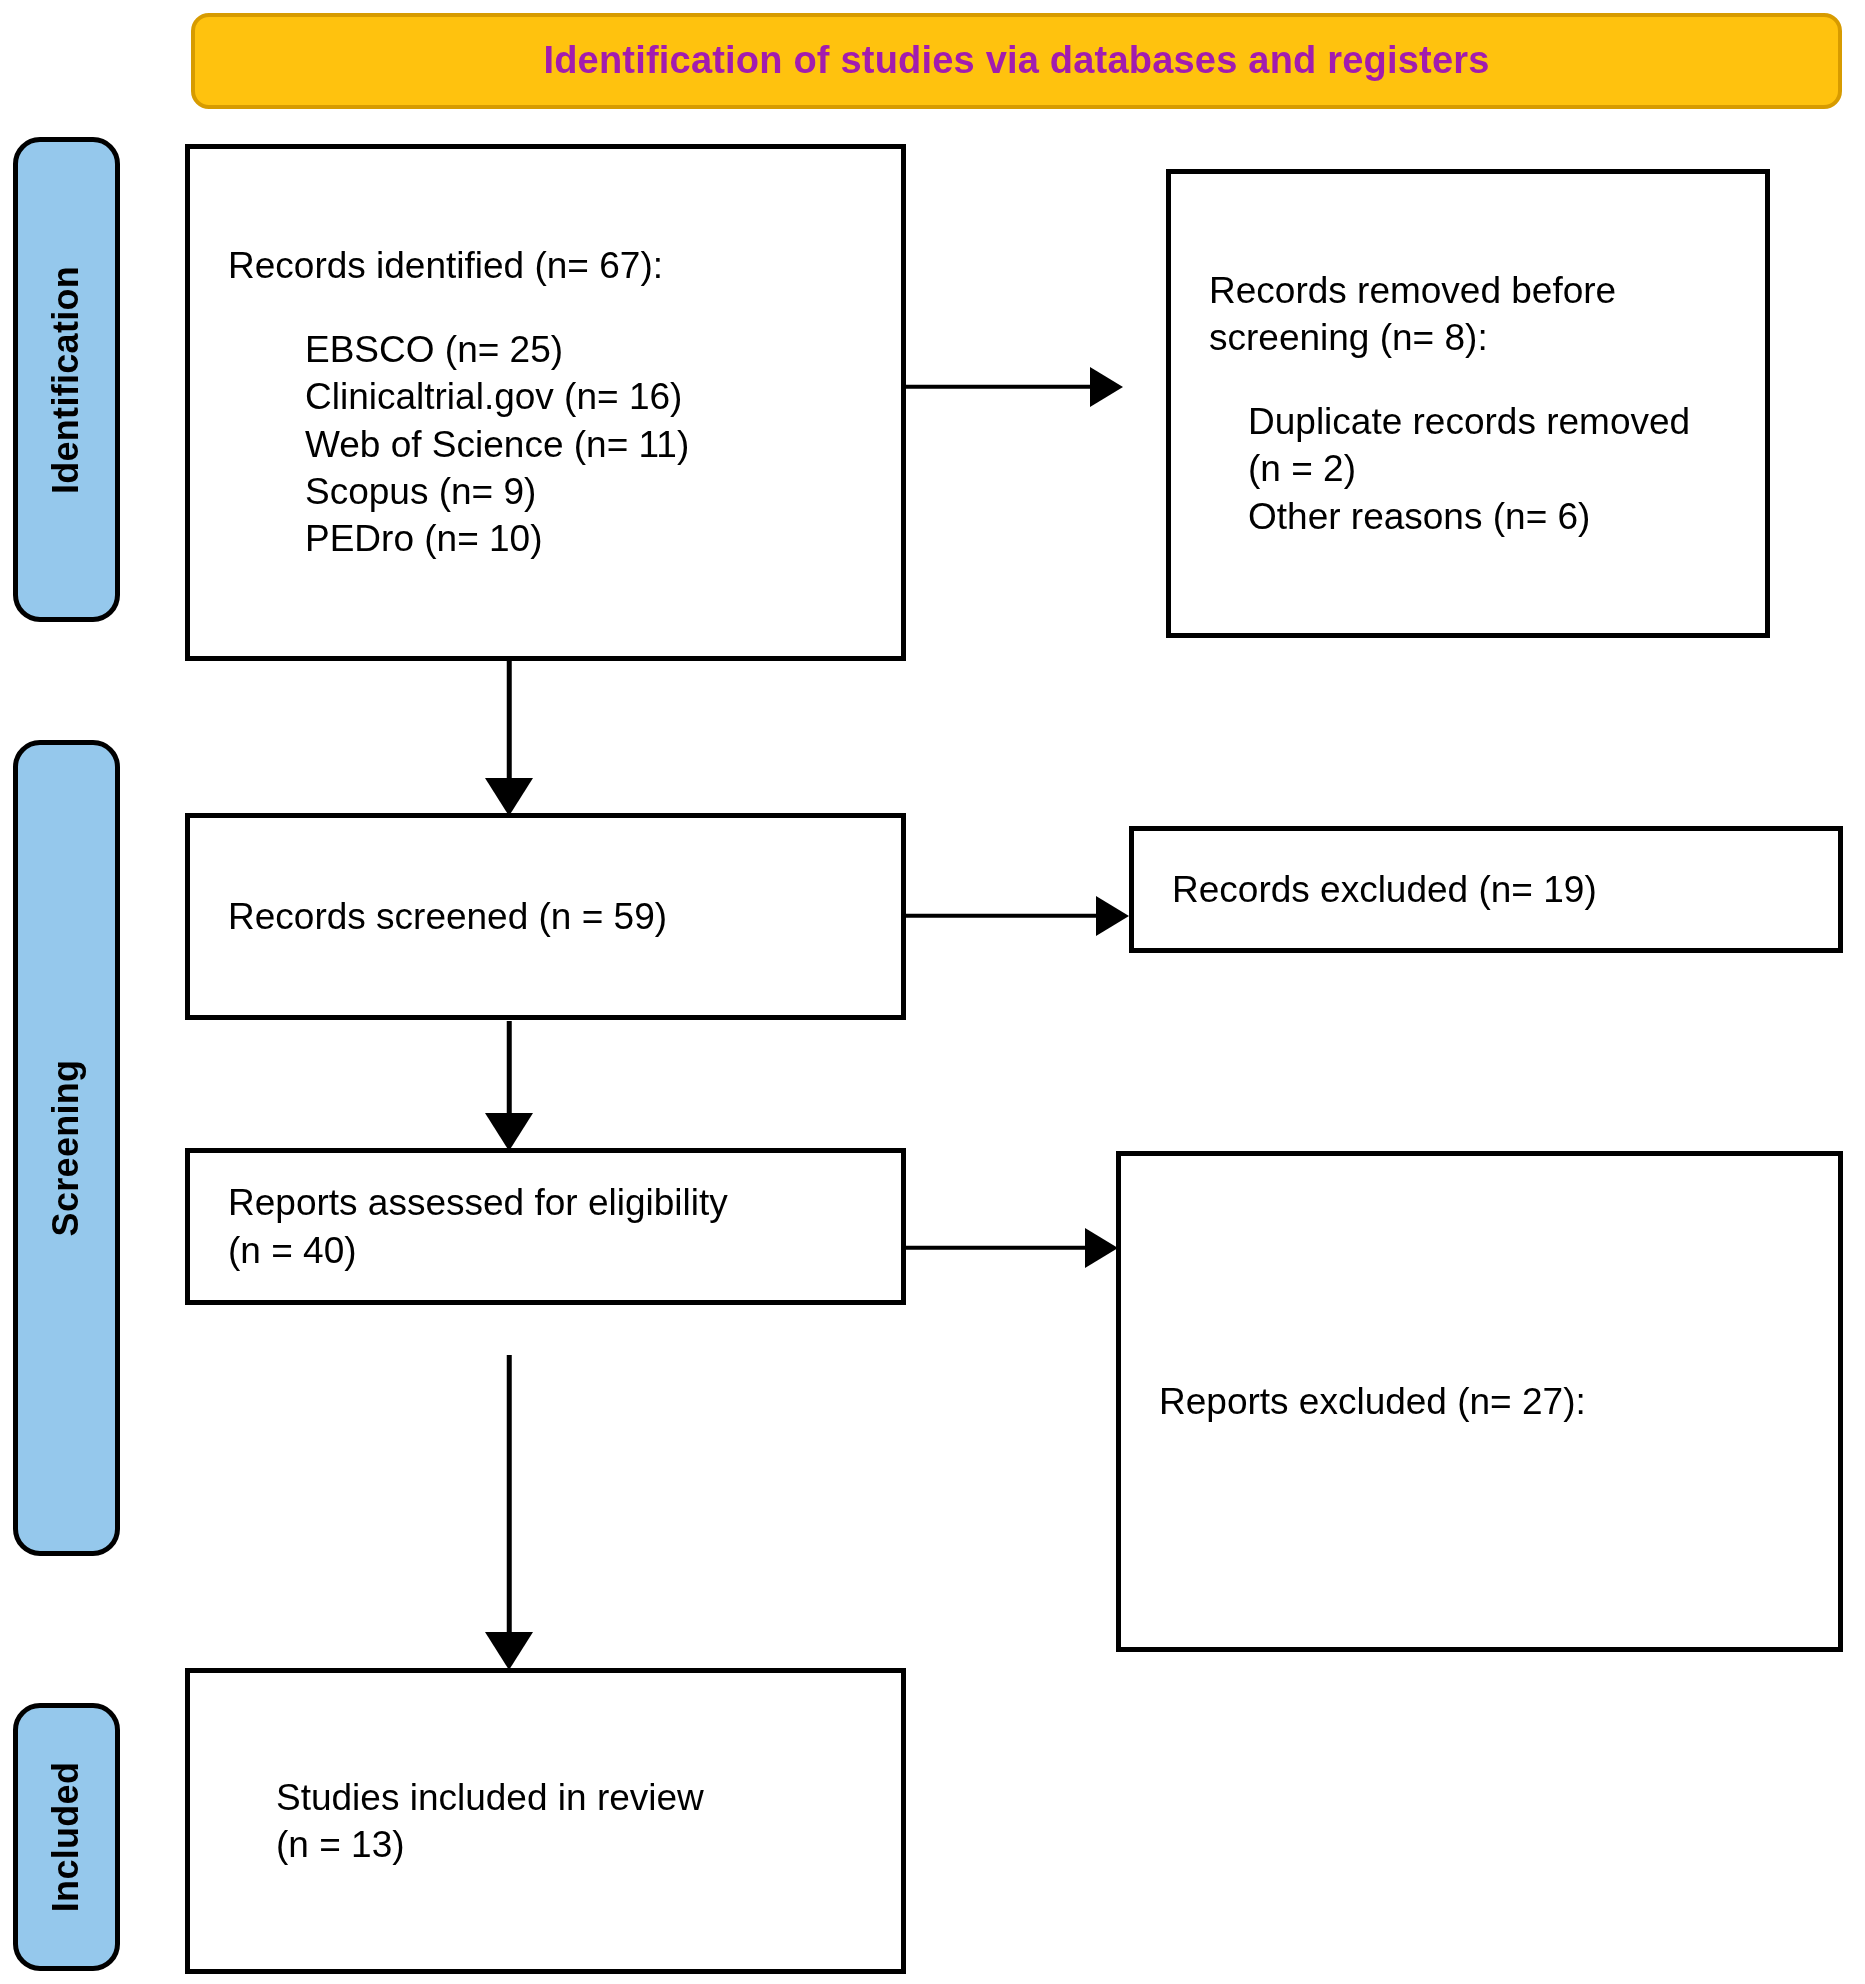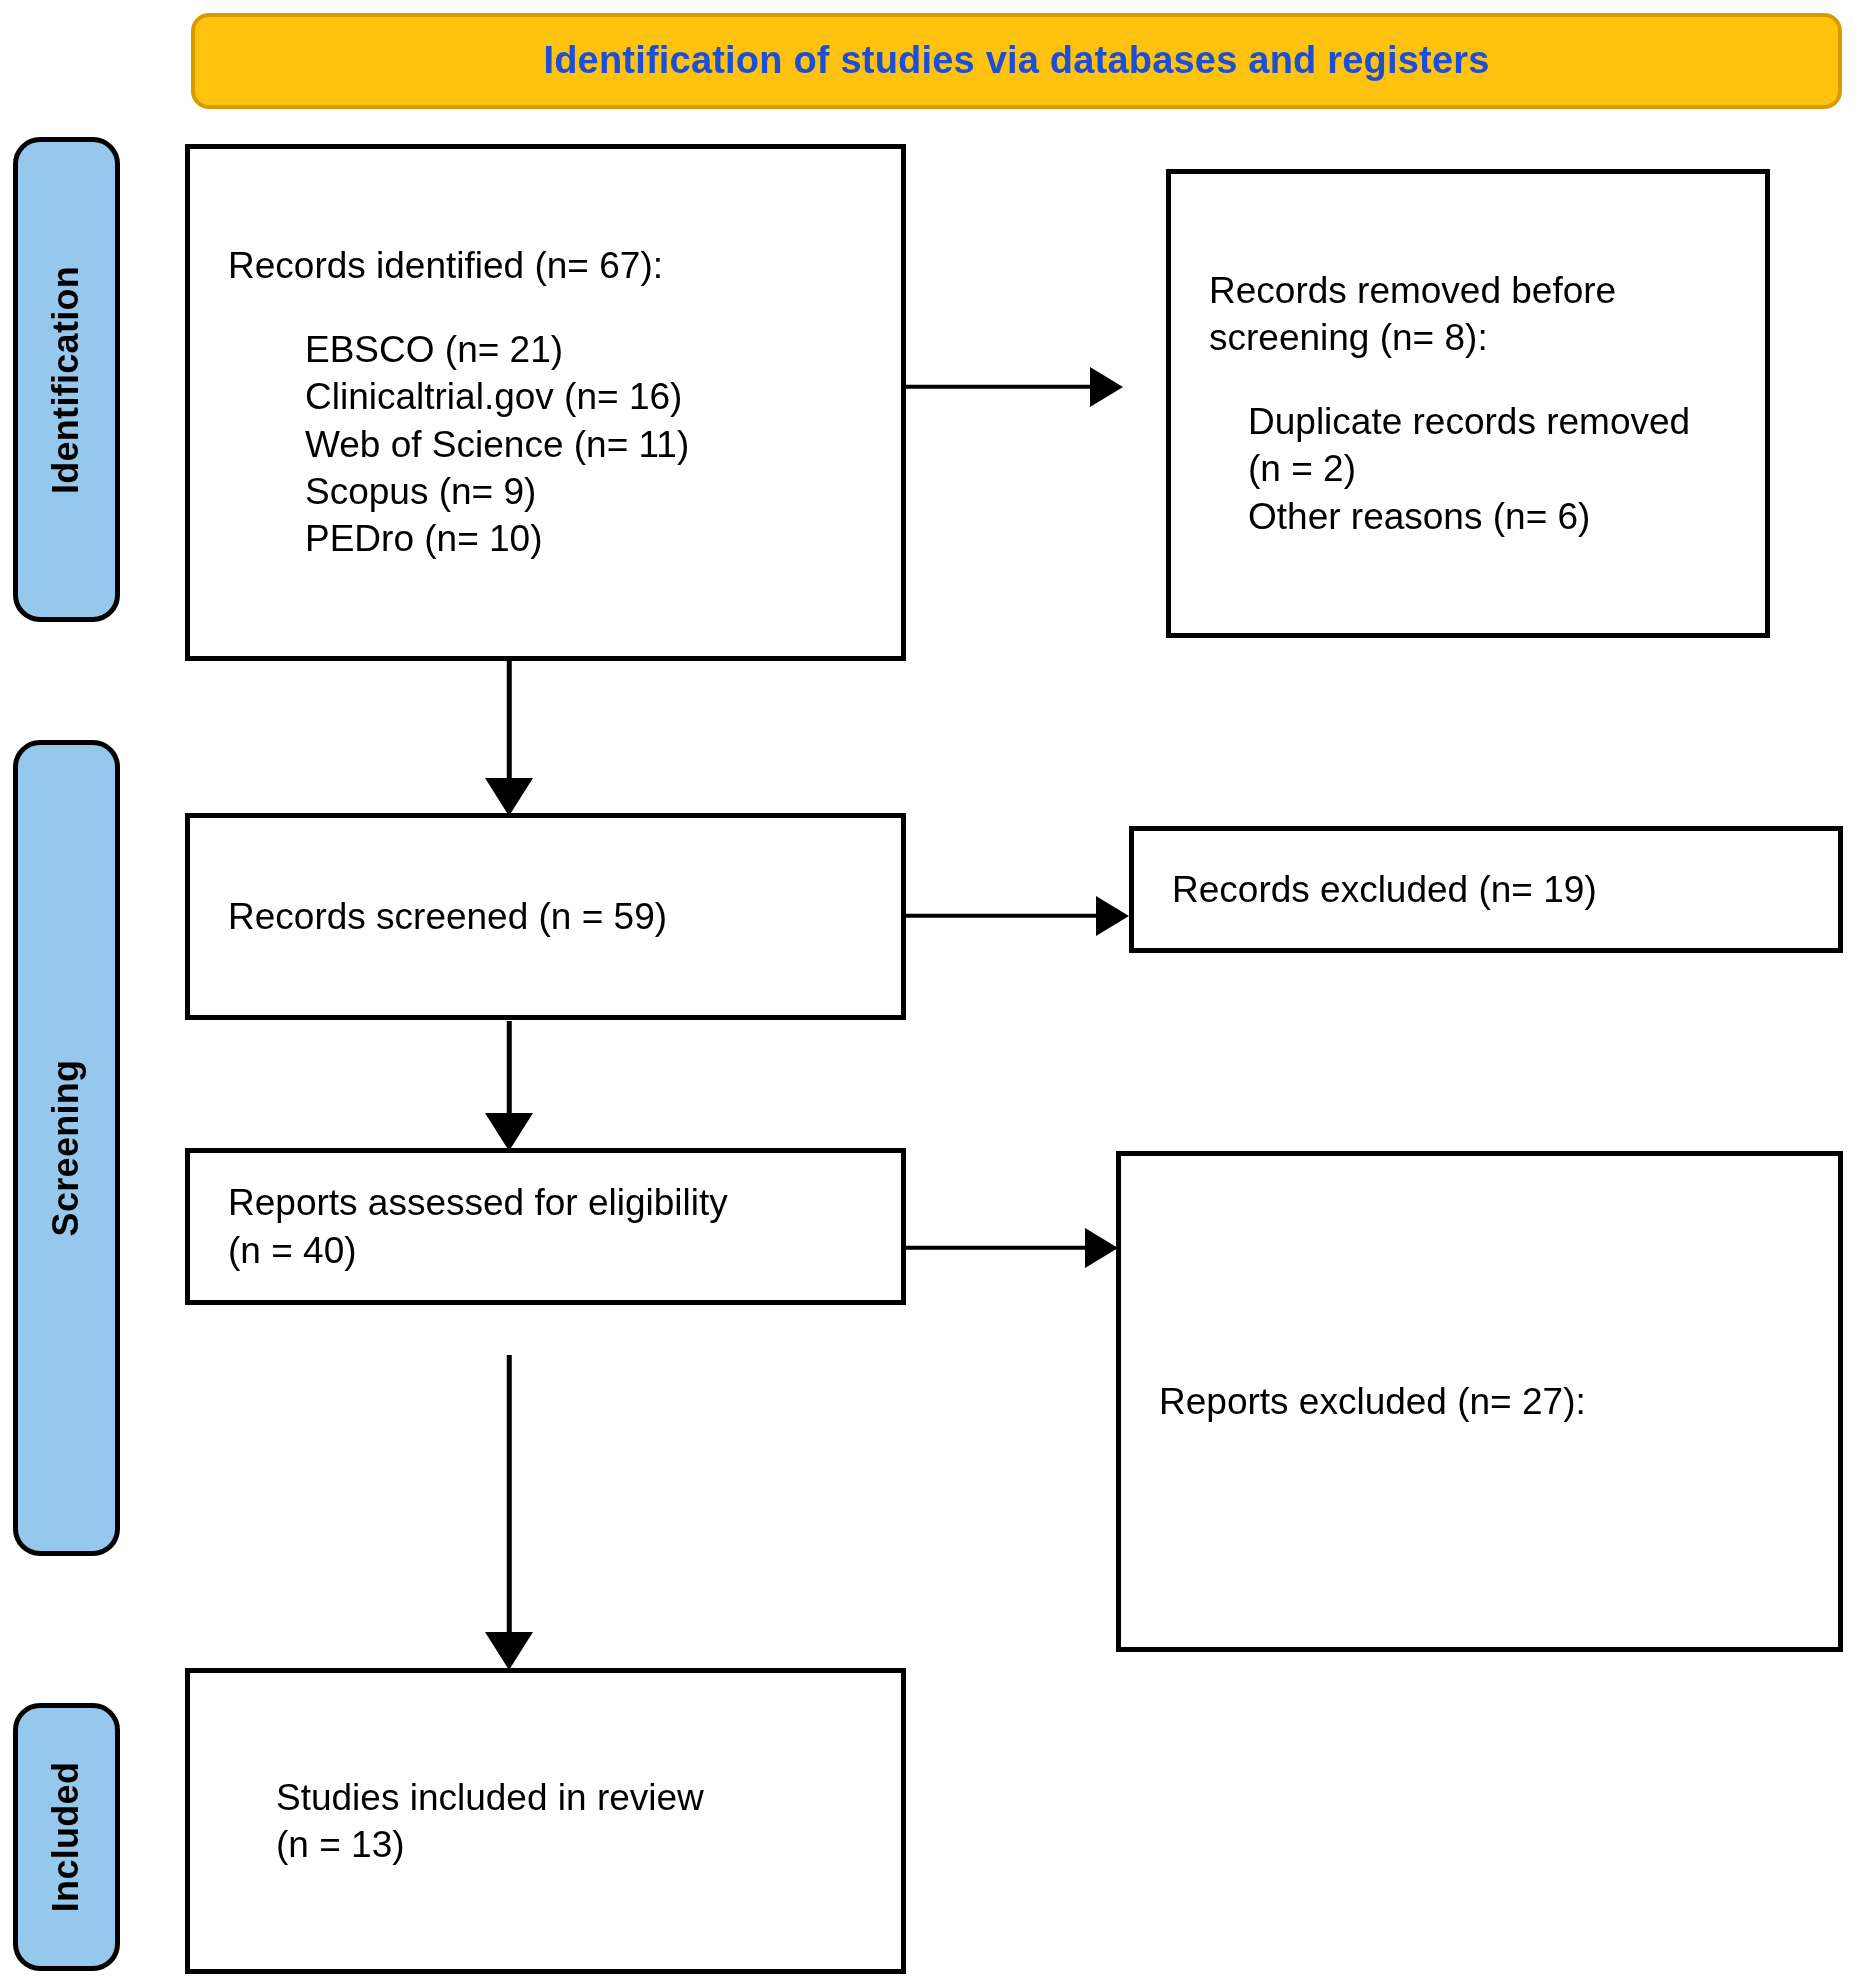--- a/index.html
+++ b/index.html
@@ -28,21 +28,21 @@
     border-radius: 18px;
     box-sizing: border-box;
     display: flex;
     align-items: center;
     justify-content: center;
   }
   #header-banner .banner-text {
     font-size: 38px;
     font-weight: bold;
     letter-spacing: 0.2px;
-    color: #1d4ed8;
+    color: #a21caf;
     text-align: center;
   }
 
   
   .stage-bar {
     position: absolute;
     left: 12.8px;
     width: 107px;
     background: #95C8EC;
     border: 5.7px solid #000000;
@@ -189,21 +189,21 @@
 </div>
 <div id="stage-screening" class="stage-bar">
   <span class="stage-label">Screening</span>
 </div>
 <div id="stage-included" class="stage-bar">
   <span class="stage-label">Included</span>
 </div>
 
 <div id="box-records-identified" class="flow-box pad-left">
   <div class="box-text">Records identified (n= 67):</div>
-  <div class="box-sub">EBSCO (n= 21)
+  <div class="box-sub">EBSCO (n= 25)
 Clinicaltrial.gov (n= 16)
 Web of Science (n= 11)
 Scopus (n= 9)
 PEDro (n= 10)</div>
 </div>
 
 <div id="box-records-removed" class="flow-box pad-left">
   <div class="box-text">Records removed before
 screening (n= 8):</div>
   <div class="box-sub">Duplicate records removed

